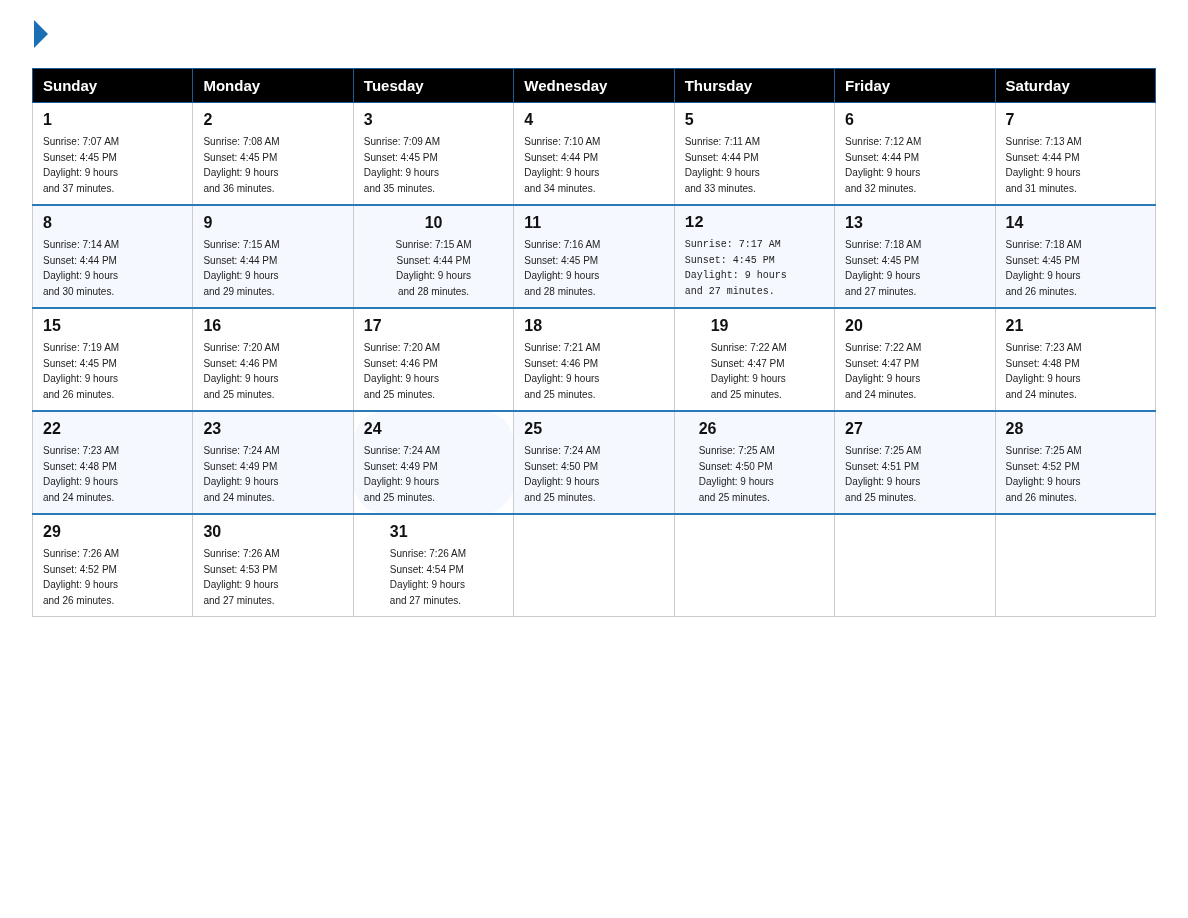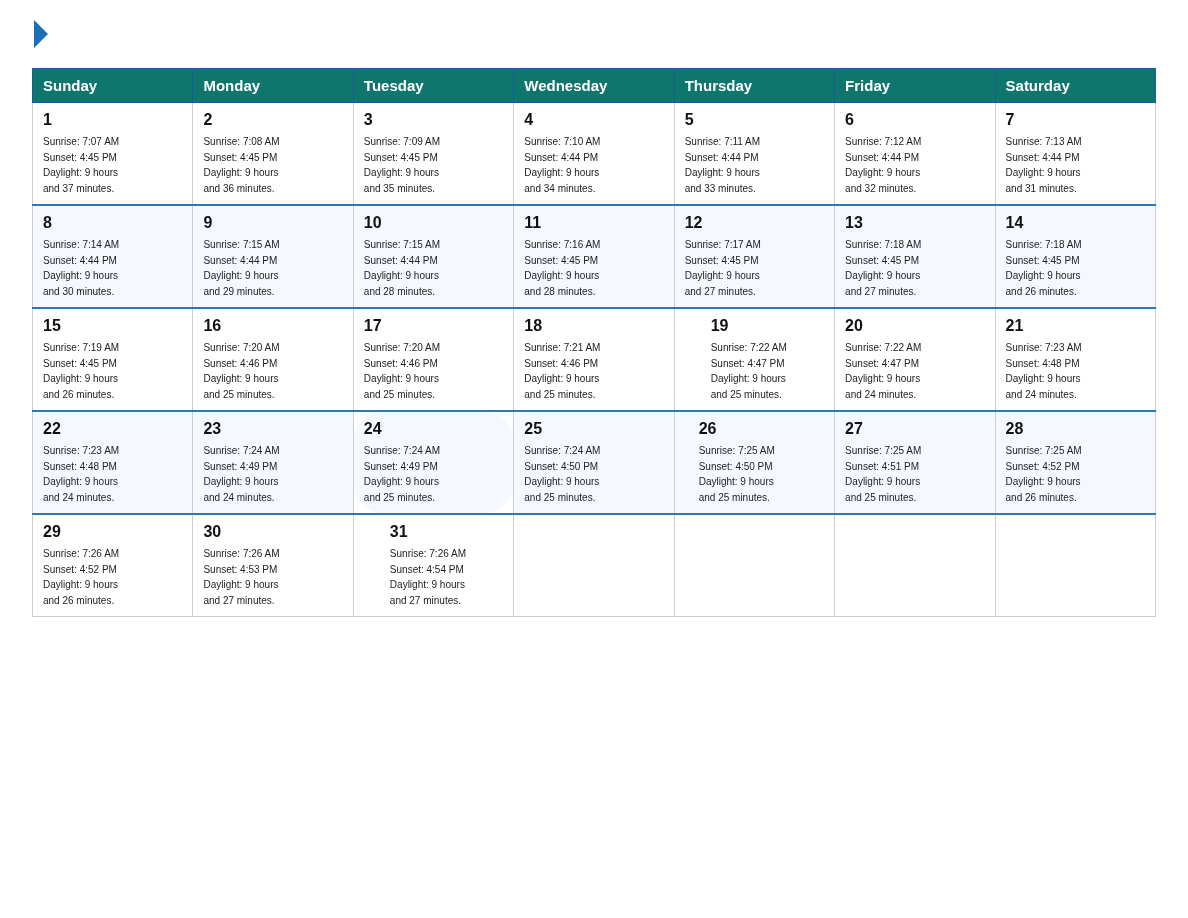--- a/index.html
+++ b/index.html
@@ -61,21 +61,21 @@
       color: #333;
       font-weight: normal;
       margin-top: 4px;
     }
     .calendar {
       width: 100%;
       border-collapse: collapse;
       border: 1px solid #999;
     }
     .calendar th {
-      background-color: #0f766e;
+      background-color: #000000;
       color: #fff;
       font-size: 15px;
       font-weight: 600;
       padding: 8px 10px;
       text-align: left;
       border: 1px solid #1a5a9a;
     }
     .calendar td {
       vertical-align: top;
       padding: 8px 10px;
@@ -167,29 +167,29 @@
       </tr>
       <tr>
         <td style="border-top: 2px solid rgb(42, 122, 186);">
           <span class="day-number">8</span>
           <div class="day-info">Sunrise: 7:14 AM<br>Sunset: 4:44 PM<br>Daylight: 9 hours<br>and 30 minutes.</div>
         </td>
         <td style="border-top: 2px solid rgb(42, 122, 186);">
           <span class="day-number">9</span>
           <div class="day-info">Sunrise: 7:15 AM<br>Sunset: 4:44 PM<br>Daylight: 9 hours<br>and 29 minutes.</div>
         </td>
-        <td style="border-top: 2px solid rgb(42, 122, 186);">
+        <td style="border-top: 2px solid rgb(42, 122, 186); text-align: center;">
           <span class="day-number">10</span>
           <div class="day-info">Sunrise: 7:15 AM<br>Sunset: 4:44 PM<br>Daylight: 9 hours<br>and 28 minutes.</div>
         </td>
         <td style="border-top: 2px solid rgb(42, 122, 186);">
           <span class="day-number">11</span>
           <div class="day-info">Sunrise: 7:16 AM<br>Sunset: 4:45 PM<br>Daylight: 9 hours<br>and 28 minutes.</div>
         </td>
-        <td style="border-top: 2px solid rgb(42, 122, 186);">
+        <td style="border-top: 2px solid rgb(42, 122, 186); font-family: Liberation Mono, monospace;">
           <span class="day-number">12</span>
           <div class="day-info">Sunrise: 7:17 AM<br>Sunset: 4:45 PM<br>Daylight: 9 hours<br>and 27 minutes.</div>
         </td>
         <td style="border-top: 2px solid rgb(42, 122, 186);">
           <span class="day-number">13</span>
           <div class="day-info">Sunrise: 7:18 AM<br>Sunset: 4:45 PM<br>Daylight: 9 hours<br>and 27 minutes.</div>
         </td>
         <td style="border-top: 2px solid rgb(42, 122, 186);">
           <span class="day-number">14</span>
           <div class="day-info">Sunrise: 7:18 AM<br>Sunset: 4:45 PM<br>Daylight: 9 hours<br>and 26 minutes.</div>

